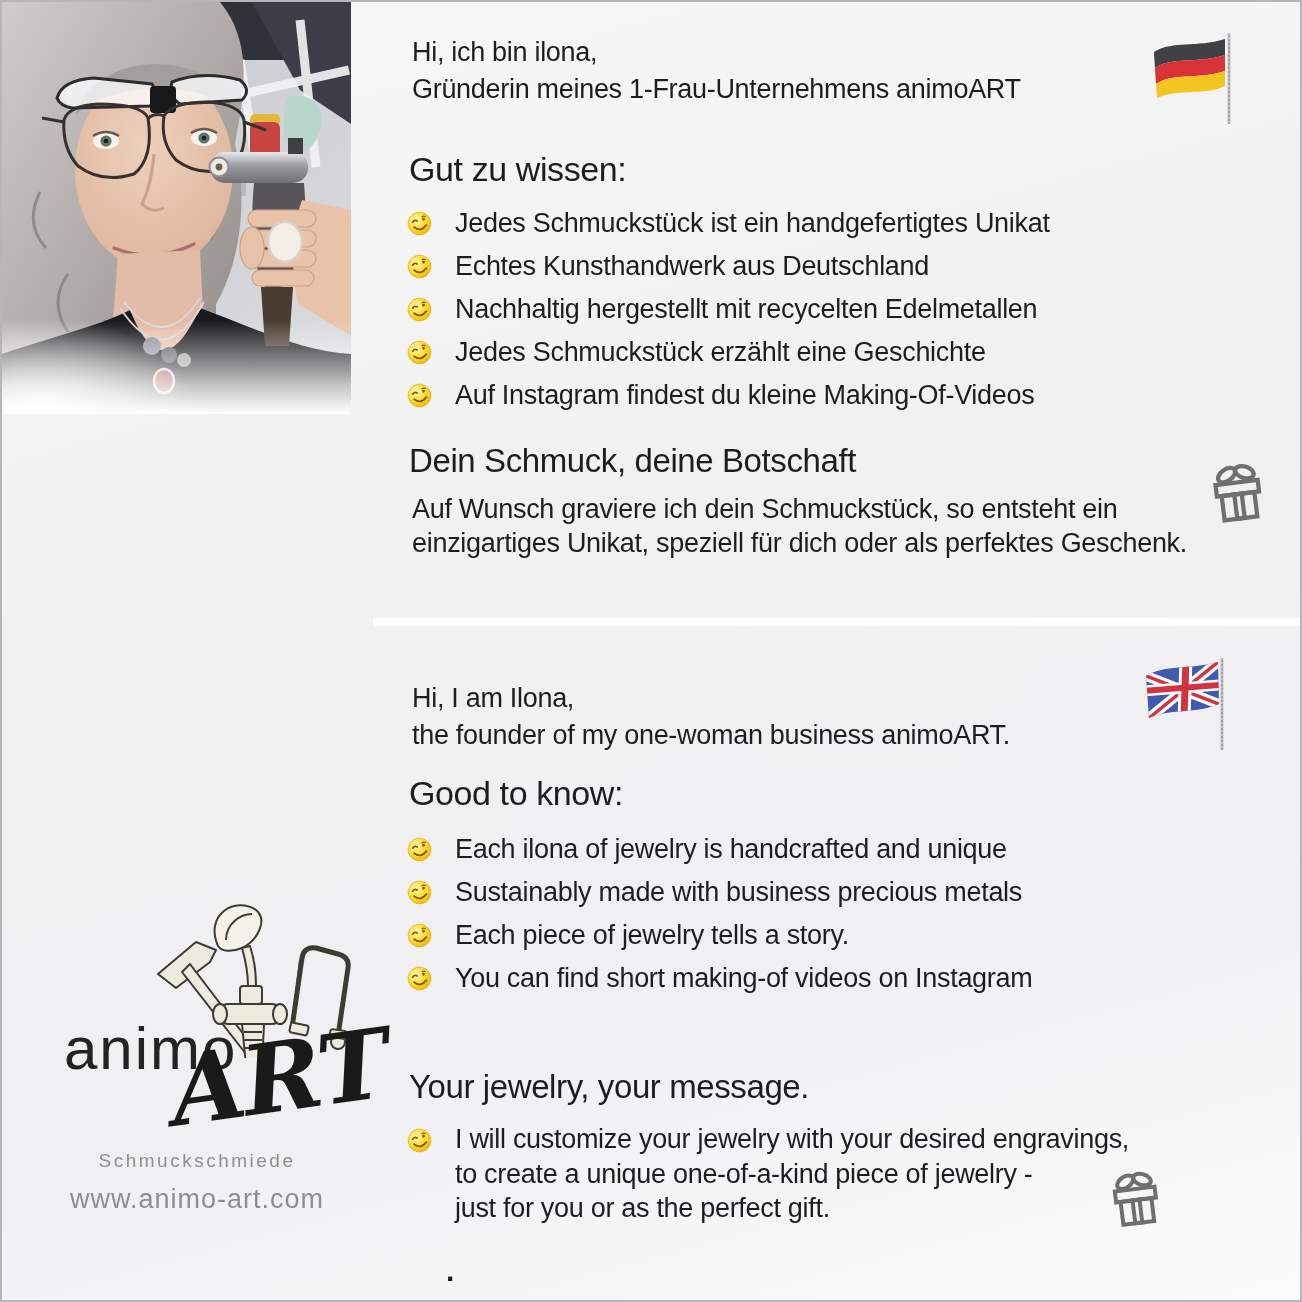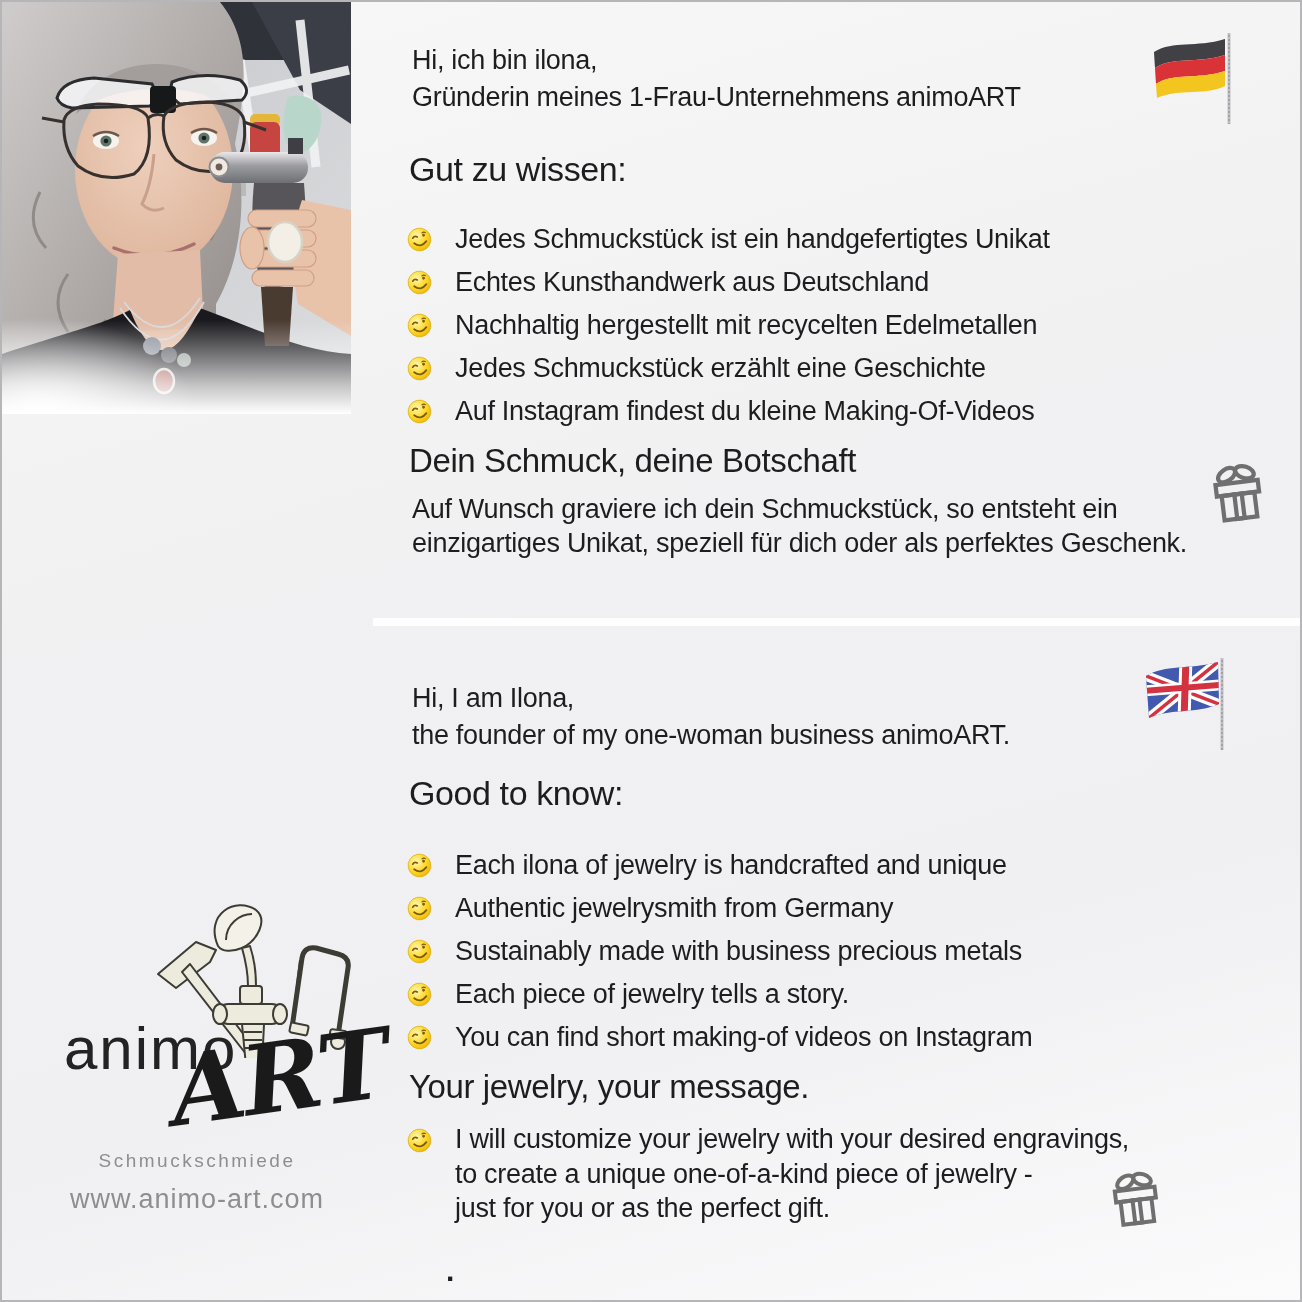--- a/index.html
+++ b/index.html
@@ -7,21 +7,21 @@
     position:relative;width:1302px;height:1302px;box-sizing:border-box;
     border:2px solid #b6b6b8;overflow:hidden;
     background:linear-gradient(165deg,#f8f8f9 0%,#f1f1f2 38%,#f0f0f2 72%,#fbfbfc 100%);
     font-family:"Liberation Sans",sans-serif;color:#1d1d1f;
   }
   .abs{position:absolute;}
   .intro{font-size:27px;line-height:37px;letter-spacing:-0.3px;}
   .h1{font-size:34px;letter-spacing:-0.4px;text-align:right;}
   .h2{font-size:33px;letter-spacing:-0.4px;}
   .para{font-size:27px;line-height:34px;letter-spacing:-0.3px;}
-  .list{display:flex;flex-direction:column;margin-top:16px;}
+  .list{display:flex;flex-direction:column;}
   .li{display:flex;align-items:center;height:43px;}
   .li svg{width:27px;height:27px;margin-right:22px;flex:none;}
   .li span{font-size:27px;letter-spacing:-0.3px;white-space:nowrap;}
   .bullet-para{display:flex;align-items:flex-start;}
   .bullet-para svg{width:27px;height:27px;margin:5px 22px 0 0;flex:none;}
   .bullet-para .lines{font-size:27px;line-height:34.5px;letter-spacing:-0.3px;}
   .divider{background:#fefefe;}
   .brand-animo{font-size:60px;letter-spacing:2px;color:#232323;line-height:86px;}
   .brand-art{font-family:"DejaVu Serif",serif;font-style:italic;font-weight:bold;
     font-size:96px;line-height:96px;color:#1a1a1a;letter-spacing:-2px;transform:rotate(-8deg);}
@@ -184,21 +184,21 @@
 
   <svg class="abs" style="left:1146px;top:28px" width="90" height="98" viewBox="0 0 90 98">
     <line x1="81" y1="3" x2="81" y2="94" stroke="#a3a3a7" stroke-width="2.6"></line>
     <line x1="81" y1="3" x2="81" y2="94" stroke="#dcdcdf" stroke-width="1" stroke-dasharray="2 2"></line>
     <path d="M6 22 C26 10 48 18 77 9 L77 25 C48 34 26 26 7 38 Z" fill="#26262c"></path>
     <path d="M7 38 C26 26 48 34 77 25 L77 41 C49 50 27 42 8 54 Z" fill="#d5171c"></path>
     <path d="M8 54 C27 42 49 50 77 41 L77 56 C56 66 32 58 9 68 Z" fill="#f2bf00"></path>
     <path d="M6 22 C26 10 48 18 77 9 L77 56 C56 66 32 58 9 68 Z" fill="#ffffff" opacity="0.12"></path>
   </svg>
 
-  <div class="abs intro" style="left:410px;top:40px">
+  <div class="abs intro" style="left:410px;top:32px">
     <div>Hi, ich bin ilona,</div>
     <div>Gründerin meines 1-Frau-Unternehmens animoART</div>
   </div>
 
   <div class="abs h1" style="left:407px;top:148px">Gut zu wissen:</div>
 
   <div class="abs list" style="left:404px;top:200px">
     <div class="li">
       <svg>
           <use href="#sym-smiley"></use>
@@ -281,26 +281,20 @@
     <div class="li">
       <svg>
           <use href="#sym-smiley"></use>
         </svg>
       <span>Each ilona of jewelry is handcrafted and unique</span>
     </div>
     <div class="li">
       <svg>
           <use href="#sym-smiley"></use>
         </svg>
-      <span>Authentic jewelrysmith from Germany</span>
-    </div>
-    <div class="li">
-      <svg>
-          <use href="#sym-smiley"></use>
-        </svg>
       <span>Sustainably made with business precious metals</span>
     </div>
     <div class="li">
       <svg>
           <use href="#sym-smiley"></use>
         </svg>
       <span>Each piece of jewelry tells a story.</span>
     </div>
     <div class="li">
       <svg>

